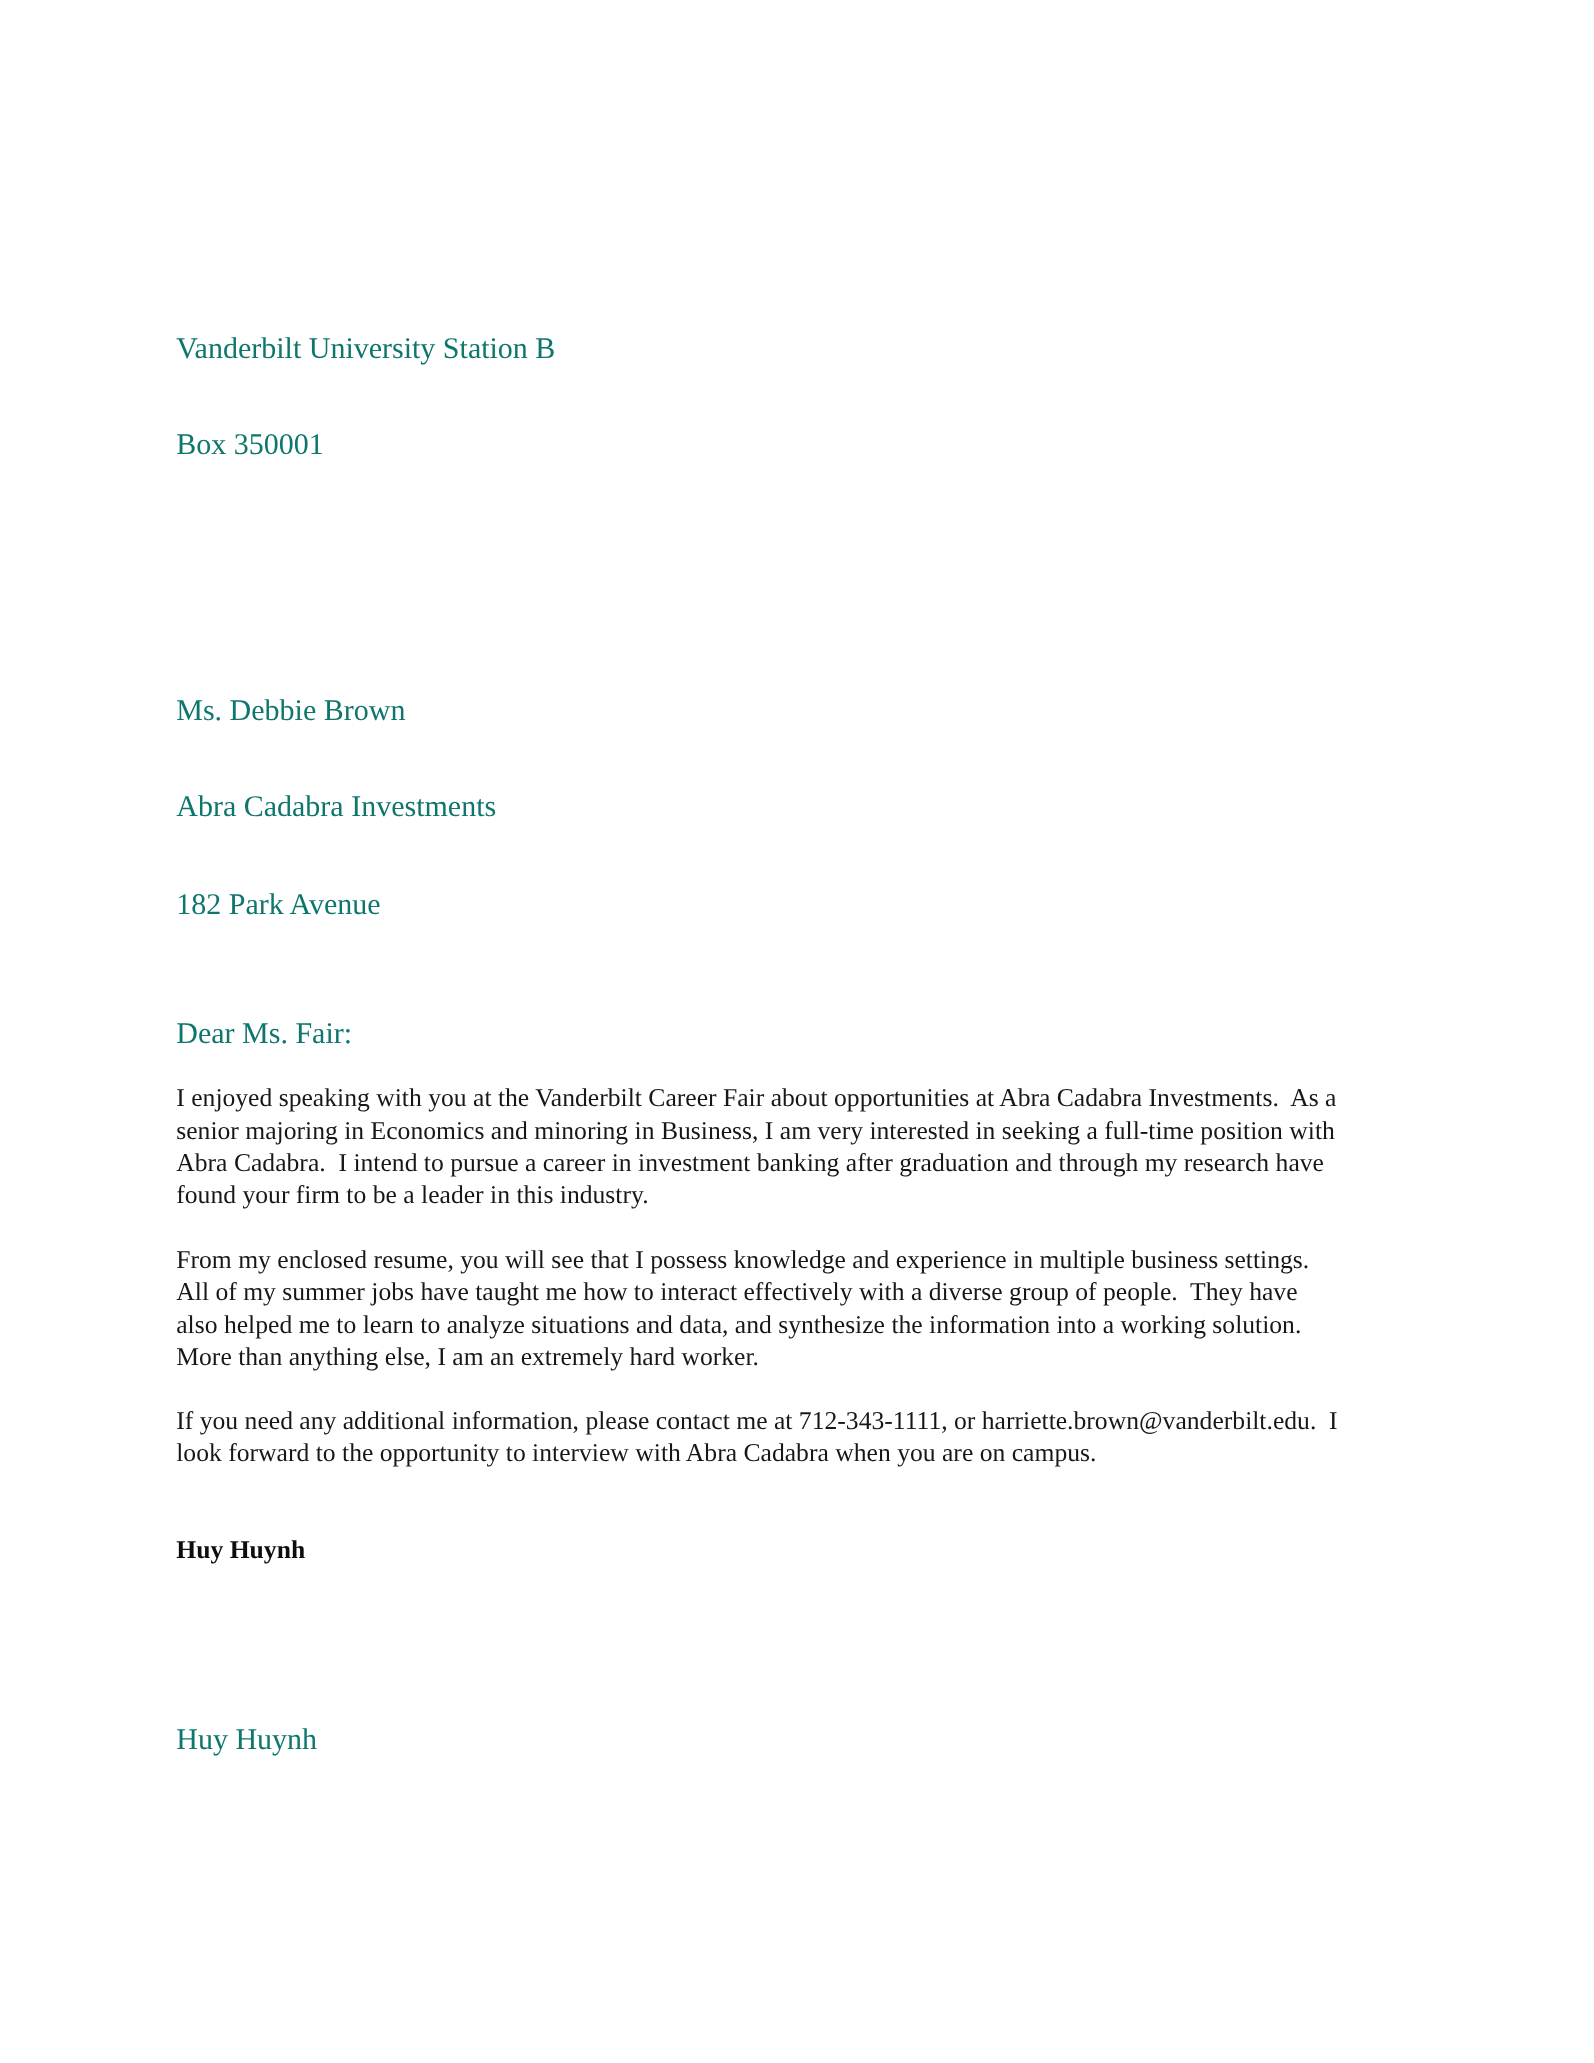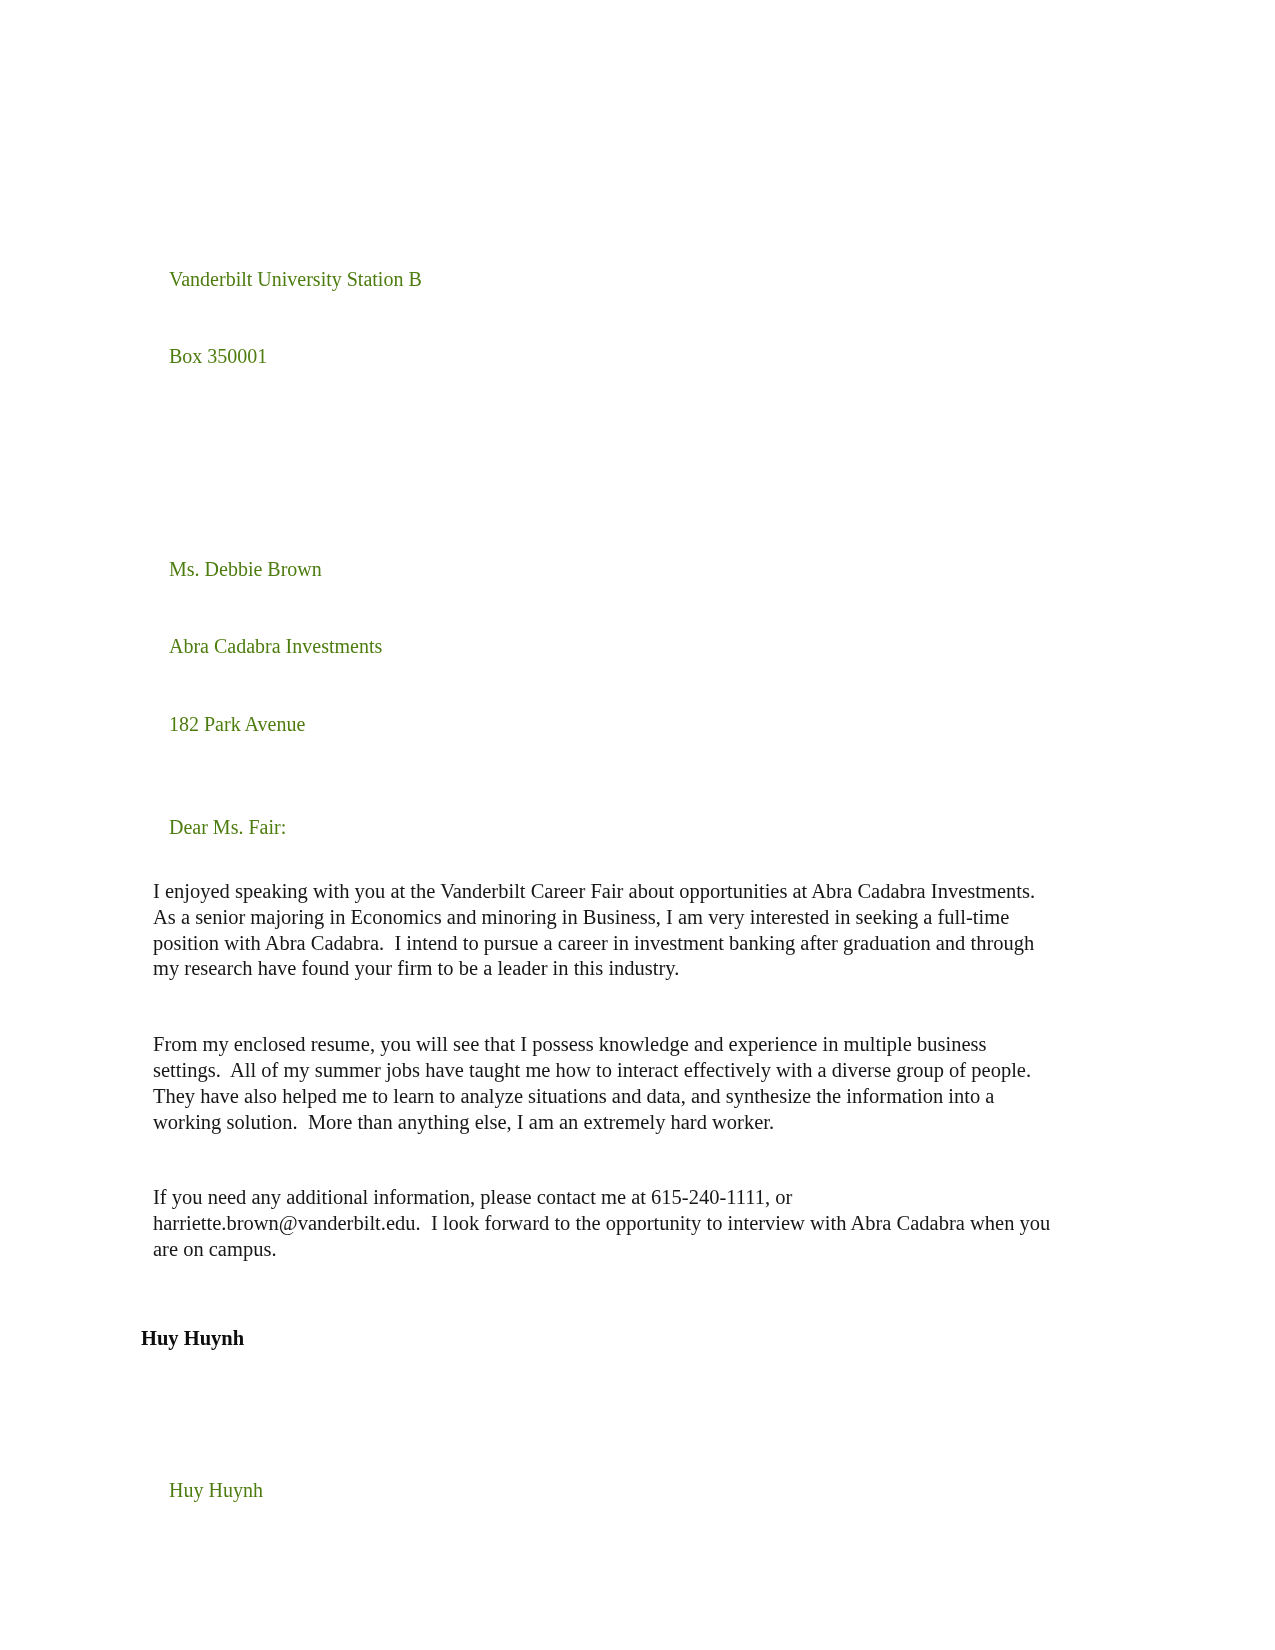--- a/index.html
+++ b/index.html
@@ -17,43 +17,42 @@
     font-family: "Liberation Serif", "DejaVu Serif", serif;
     color: #000000;
   }
   .letter {
     position: absolute;
     left: 141px;
     top: 215px;
     width: 930px;
   }
   .block {
-    font-size: 20px;
+    font-size: 24px;
     line-height: 25.8px;
-    color: #4d7c0f;
+    color: #0f766e;
     white-space: pre-wrap;
-    margin-left: 28px;
   }
   .line {
     display: block;
     white-space: pre-wrap;
   }
   .sender-block { margin-bottom: 0; }
   .gap-after-sender { height: 84px; }
   .gap-small { height: 26px; }
   .gap-para { height: 26px; }
   .recipient-block { }
   .salutation { }
   .para {
     font-size: 20.5px;
     line-height: 25.8px;
     color: #171717;
     text-align: left;
     white-space: pre-wrap;
-    margin: 12px;
+    margin: 0;
   }
   .closing { }
   .signature {
     font-weight: bold;
     font-size: 20.5px;
     line-height: 25.8px;
     color: #0d0d0d;
   }
   .gap-signature-top { height: 25px; }
   .gap-signature-bottom { height: 75px; }
@@ -85,21 +84,21 @@
     <div class="gap-para"></div>
 
     <p class="para">I enjoyed speaking with you at the Vanderbilt Career Fair about opportunities at Abra Cadabra Investments.  As a senior majoring in Economics and minoring in Business, I am very interested in seeking a full-time position with Abra Cadabra.  I intend to pursue a career in investment banking after graduation and through my research have found your firm to be a leader in this industry.</p>
 
     <div class="gap-para"></div>
 
     <p class="para">From my enclosed resume, you will see that I possess knowledge and experience in multiple business settings.  All of my summer jobs have taught me how to interact effectively with a diverse group of people.  They have also helped me to learn to analyze situations and data, and synthesize the information into a working solution.  More than anything else, I am an extremely hard worker.</p>
 
     <div class="gap-para"></div>
 
-    <p class="para">If you need any additional information, please contact me at 615-240-1111, or harriette.brown@vanderbilt.edu.  I look forward to the opportunity to interview with Abra Cadabra when you are on campus.</p>
+    <p class="para">If you need any additional information, please contact me at 712-343-1111, or harriette.brown@vanderbilt.edu.  I look forward to the opportunity to interview with Abra Cadabra when you are on campus.</p>
 
     <div class="gap-para"></div>
 
 
     <div class="gap-signature-top"></div>
 
     <div class="signature">Huy Huynh</div>
 
     <div class="gap-signature-bottom"></div>
 

